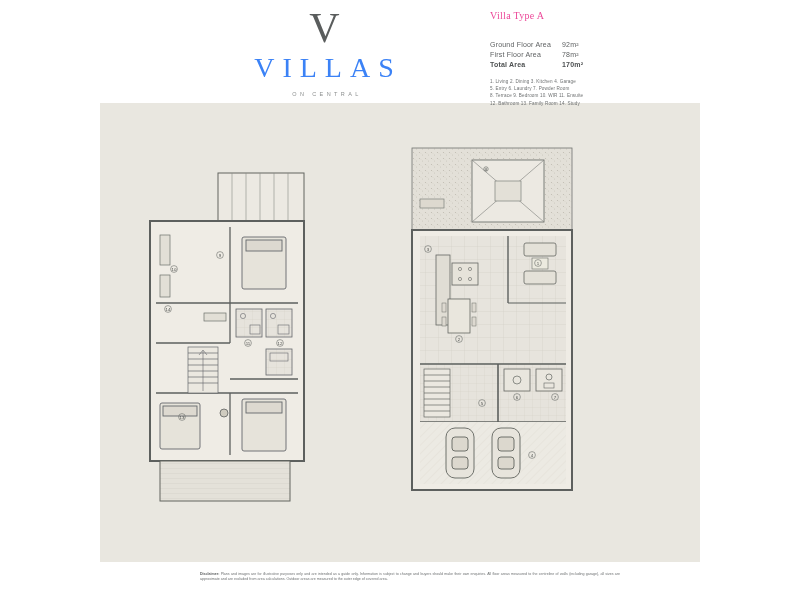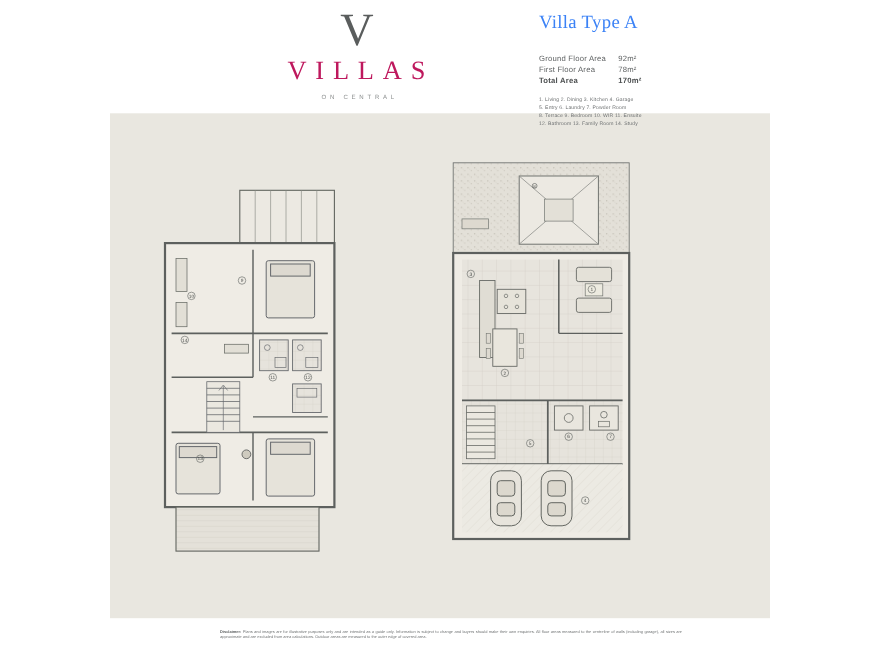--- a/index.html
+++ b/index.html
@@ -48,45 +48,45 @@
   .brand-v {
     font-family: "Liberation Serif", serif;
     font-size: 42px;
     line-height: 44px;
     letter-spacing: 1px;
     color: #5a5d5d;
     font-weight: normal;
   }
   .brand-name {
     font-family: "Liberation Serif", serif;
-    font-size: 24px;
+    font-size: 28px;
     letter-spacing: 8px;
-    color: #be185d;
+    color: #3b82f6;
     margin-top: 2px;
     margin-left: 6px;
   }
   .brand-sub {
     font-family: "Liberation Sans", sans-serif;
     font-size: 5.5px;
     letter-spacing: 3.4px;
     color: #8c8f8f;
     margin-top: 7px;
     margin-left: 4px;
   }
   .info {
     position: absolute;
     left: 390px;
     top: 10px;
     width: 195px;
     color: #5e6162;
   }
   .info-title {
     font-family: "Liberation Serif", serif;
-    font-size: 17px;
-    color: #3b82f6;
+    font-size: 10px;
+    color: #ec4899;
     margin-bottom: 19px;
     letter-spacing: 0.3px;
   }
   .area-row {
     display: flex;
     justify-content: flex-start;
     font-size: 7px;
     line-height: 10px;
     color: #5e6162;
     letter-spacing: 0.2px;

